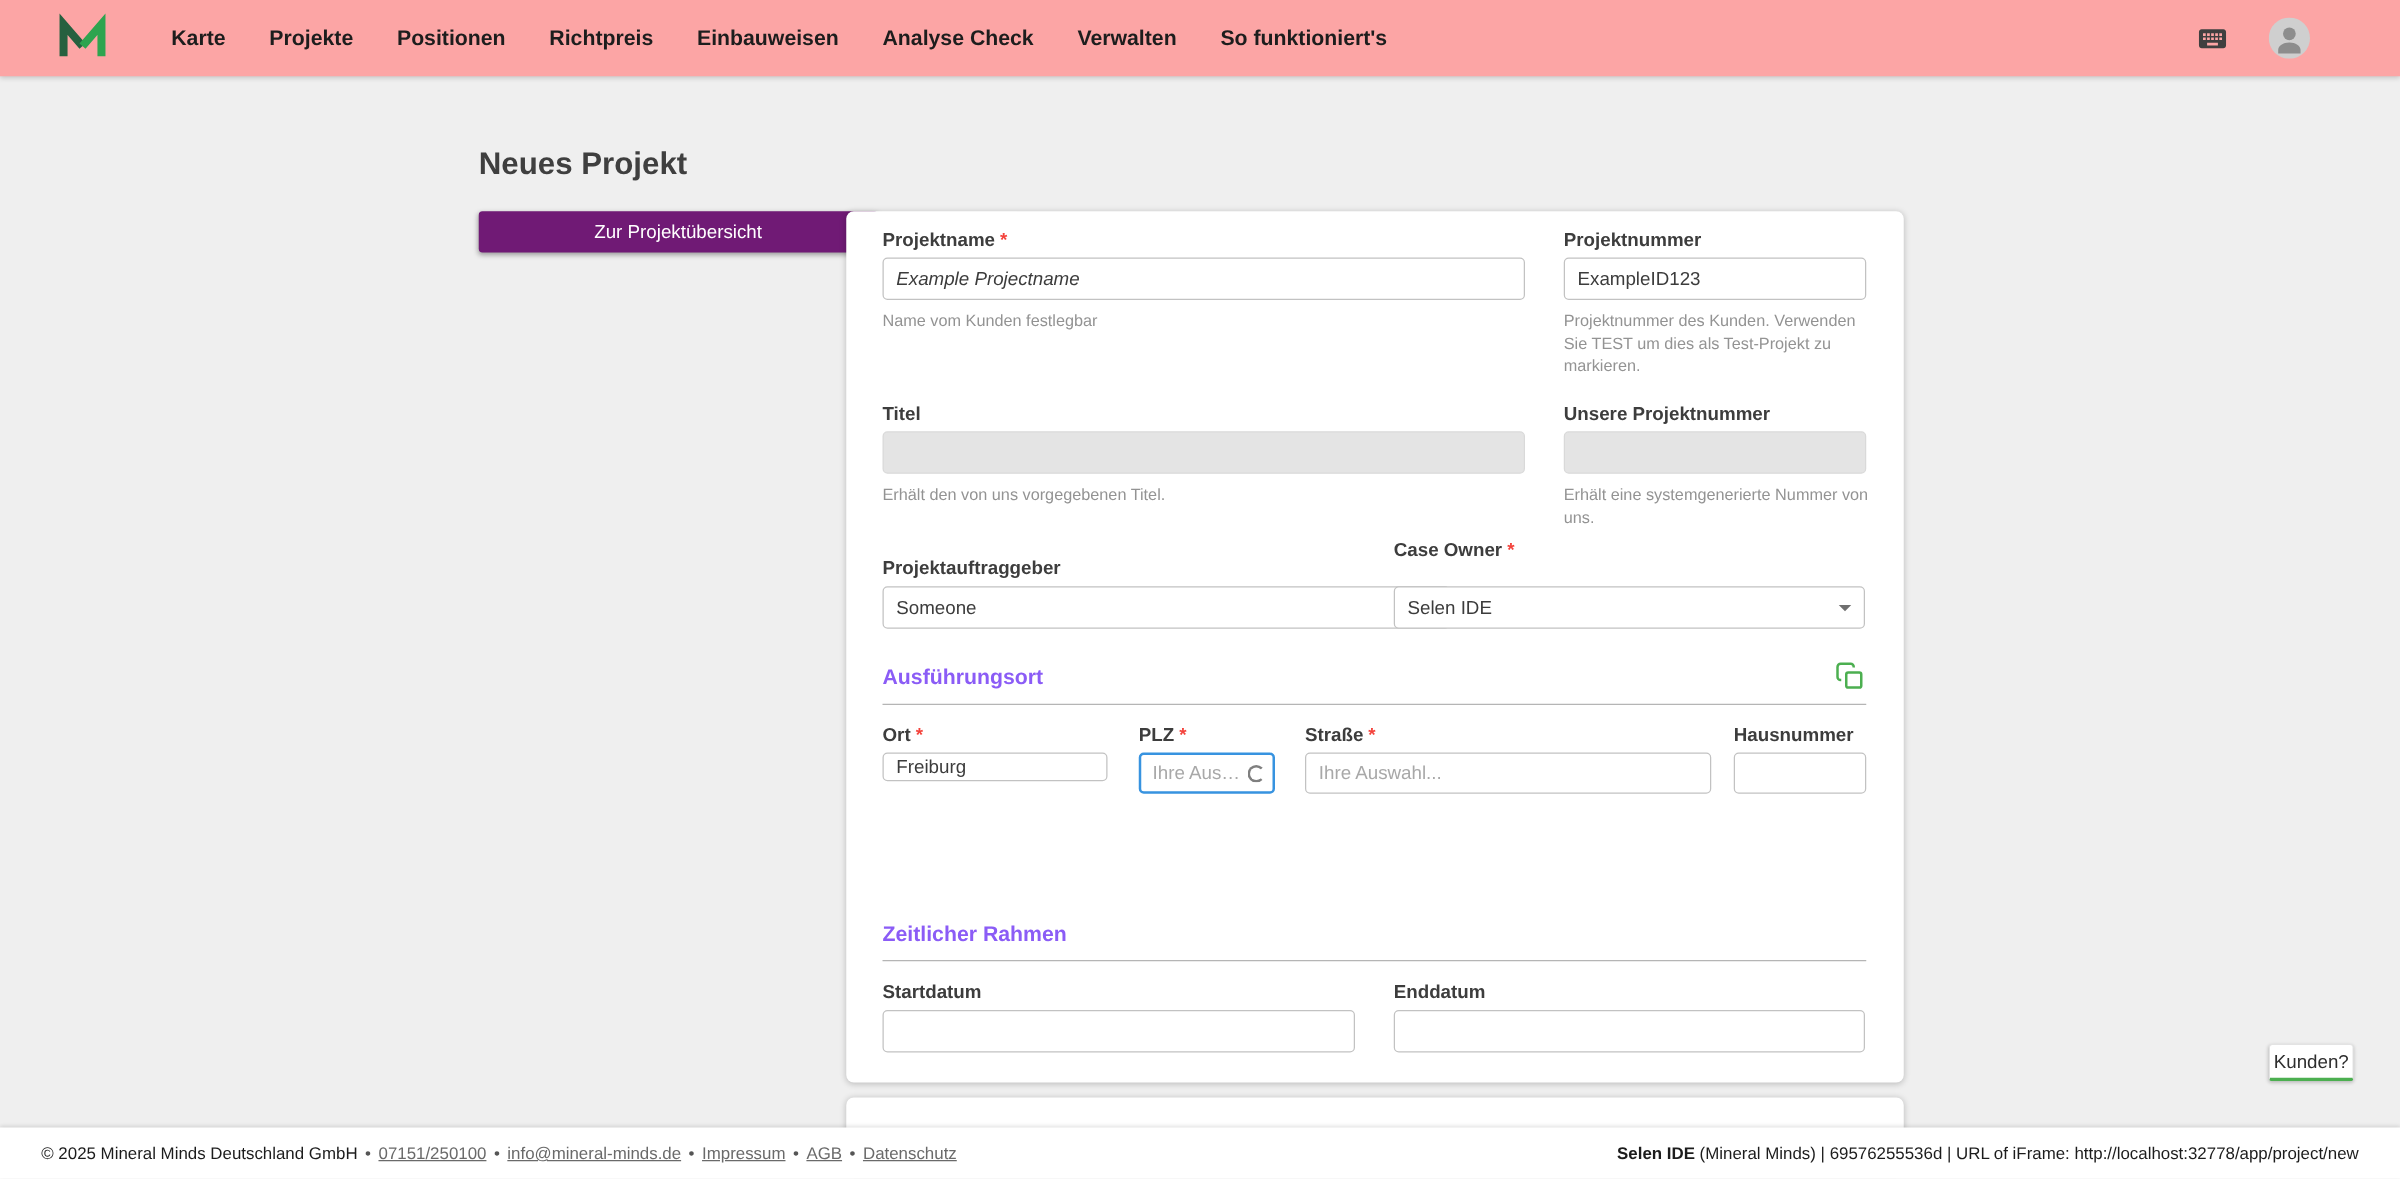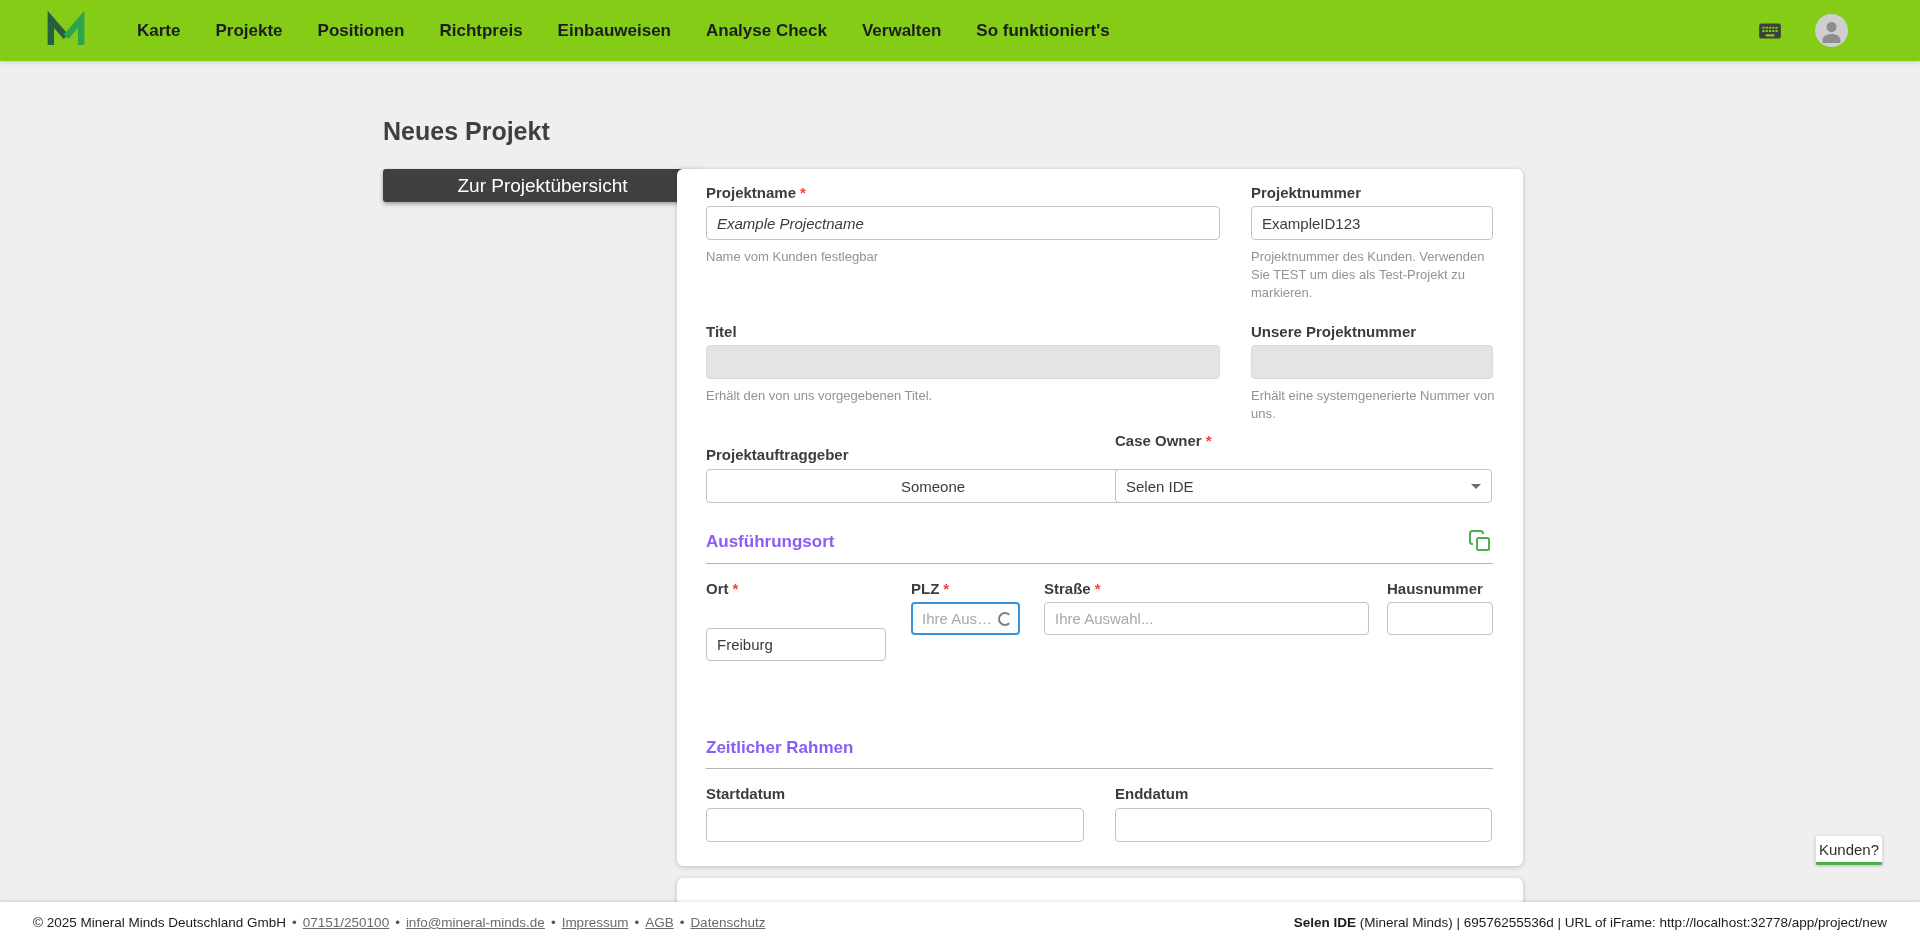--- a/index.html
+++ b/index.html
@@ -1,32 +1,32 @@
 <!DOCTYPE html>
 <html><head>
 <meta charset="utf-8">
 <style>
   *{box-sizing:border-box;margin:0;padding:0}
   html,body{width:1920px;height:943px;overflow:hidden;font-family:"Liberation Sans",sans-serif;background:#efefef}
 
   
-  .navbar{position:fixed;top:0;left:0;width:1920px;height:61px;background:#84cc16;
+  .navbar{position:fixed;top:0;left:0;width:1920px;height:61px;background:#fca5a5;
     box-shadow:0 1px 4px rgba(0,0,0,.18);display:flex;align-items:center;
     padding:0 72px 0 45px;z-index:30}
   .logo{width:42px;height:42px;margin-right:50px;cursor:pointer;display:flex;align-items:center}
   .nav-items{display:flex;gap:35px;align-items:center}
   .nav-item{font-size:17px;font-weight:600;color:#1d1d1d;cursor:pointer;white-space:nowrap}
   .nav-right{margin-left:auto;display:flex;align-items:center;gap:27px}
   .nav-icon{width:34px;height:28px;cursor:pointer;display:flex;align-items:center}
   .avatar{width:33px;height:33px;cursor:pointer}
 
   
   .page-title{position:absolute;left:383px;top:117px;font-size:25px;font-weight:700;color:#3f3f3f}
-  .back-btn{position:absolute;left:383px;top:169px;width:319px;height:33px;background:#404040;
-    color:#fff;font-size:19px;font-family:inherit;border:none;border-radius:3px;
+  .back-btn{position:absolute;left:383px;top:169px;width:319px;height:33px;background:#701a75;
+    color:#fff;font-size:15px;font-family:inherit;border:none;border-radius:3px;
     box-shadow:0 2px 4px rgba(0,0,0,.35);display:flex;align-items:center;justify-content:center;cursor:pointer}
 
   
   .card{position:absolute;left:677px;top:169px;width:846px;height:697px;background:#fff;
     border-radius:6px;box-shadow:0 1px 5px rgba(0,0,0,.22)}
   .card2{position:absolute;left:677px;top:878px;width:846px;height:60px;background:#fff;
     border-radius:6px;box-shadow:0 1px 5px rgba(0,0,0,.22)}
 
   
   .fld-label{position:absolute;font-size:15px;font-weight:700;color:#3d3d3d;white-space:nowrap}
@@ -117,21 +117,21 @@
 
   <div class="fld-label" style="left:29px;top:154px">Titel</div>
   <input class="inp disabled" disabled="" style="left: 29px; top: 176px; width: 514px;" value="">
   <div class="helper" style="left:29px;top:218px;width:514px">Erhält den von uns vorgegebenen Titel.</div>
 
   <div class="fld-label" style="left:574px;top:154px">Unsere Projektnummer</div>
   <input class="inp disabled" disabled="" style="left: 574px; top: 176px; width: 242px;" value="">
   <div class="helper" style="left:574px;top:218px;width:246px">Erhält eine systemgenerierte Nummer von uns.</div>
 
   <div class="fld-label" style="left:29px;top:277px">Projektauftraggeber</div>
-  <input class="inp" style="left: 29px; top: 300px; width: 454px; text-align: center;" value="Someone">
+  <input class="inp" style="left: 29px; top: 300px; width: 454px;" value="Someone">
 
   <div class="fld-label" style="left:438px;top:263px">
     <span>Case Owner</span><span class="req">*</span>
   </div>
   <div class="inp select" style="left:438px;top:300px;width:377px">
     <span>Selen IDE</span>
     <span class="sel-arrow"></span>
   </div>
 
   <div class="section-title" style="left:29px;top:363px">Ausführungsort</div>
@@ -139,21 +139,21 @@
     <svg width="24" height="24" viewBox="0 0 24 24" fill="none" stroke="#4caf50" stroke-width="2" stroke-linejoin="round">
       <rect x="9" y="9" width="12" height="12" rx="1.5"></rect>
       <path d="M5 15H4.5A2.5 2.5 0 0 1 2 12.5v-8A2.5 2.5 0 0 1 4.5 2h8A2.5 2.5 0 0 1 15 4.5V5"></path>
     </svg>
   </div>
   <div class="hr" style="top:394px"></div>
 
   <div class="fld-label" style="left:29px;top:411px">
     <span>Ort</span><span class="req">*</span>
   </div>
-  <input class="inp" style="left: 29px; top: 433px; width: 180px; height: 33px; margin-top: 26px;" value="Freiburg">
+  <input class="inp" style="left: 29px; top: 433px; width: 180px; height: 23px;" value="Freiburg">
 
   <div class="fld-label" style="left:234px;top:411px">
     <span>PLZ</span><span class="req">*</span>
   </div>
   <input class="inp focused" style="left: 234px; top: 433px; width: 109px; height: 33px;" placeholder="Ihre Auswahl...">
   <div class="spinner" style="left:321px;top:443px"></div>
 
   <div class="fld-label" style="left:367px;top:411px">
     <span>Straße</span><span class="req">*</span>
   </div>

